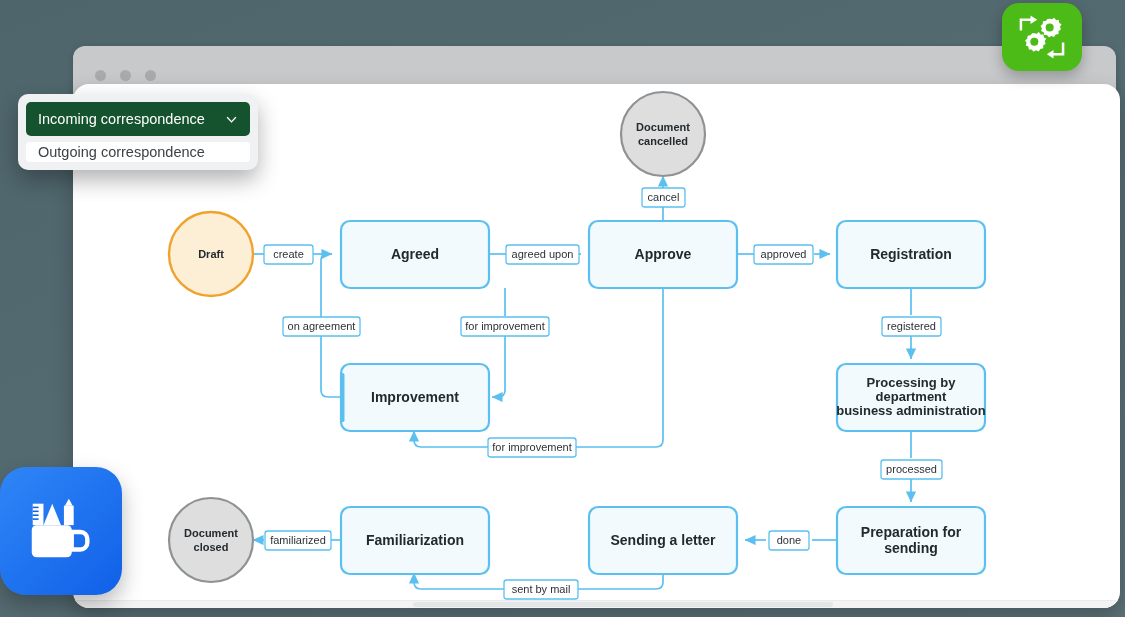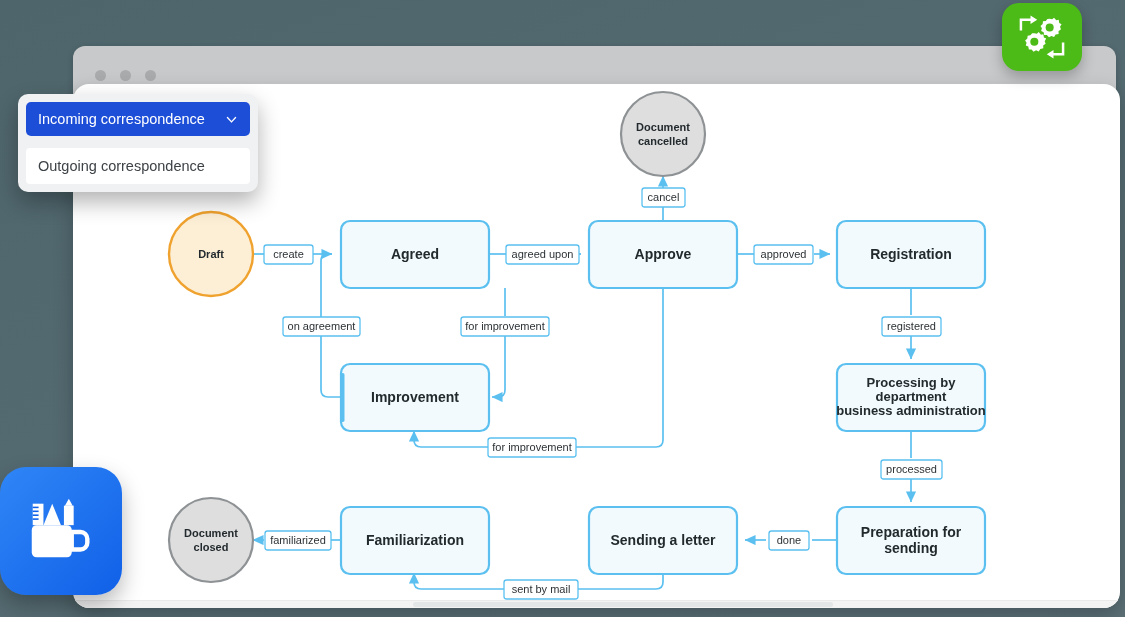--- a/index.html
+++ b/index.html
@@ -43,31 +43,31 @@
   }
 
   
   #dropdown-panel{
     position:absolute;left:18px;top:94px;width:224px;
     background:#f0f1f2;border-radius:10px;padding:8px;
     box-shadow:0 10px 22px rgba(0,0,0,.30);
     z-index:30;
   }
   #dropdown-selected{
-    background:#1d4ed8;color:#fff;border-radius:5px;
+    background:#14532d;color:#fff;border-radius:5px;
     height:34px;display:flex;align-items:center;
     padding:0 12px;font-size:14.5px;
     justify-content:space-between;
   }
   #dropdown-selected .chev{
     width:13px;height:13px;display:block;
   }
   #dropdown-option{
-    background:#ffffff;border-radius:4px;margin-top:12px;
-    height:36px;display:flex;align-items:center;padding:0 12px;
+    background:#ffffff;border-radius:4px;margin-top:6px;
+    height:20px;display:flex;align-items:center;padding:0 12px;
     font-size:14.5px;color:#3d4246;
   }
 
   
   #icon-gears{
     position:absolute;right:43px;top:3px;width:80px;height:68px;
     background:#4cbb17;border-radius:17px;
     box-shadow:0 6px 14px rgba(0,0,0,.25);
     display:flex;align-items:center;justify-content:center;z-index:40;
   }

